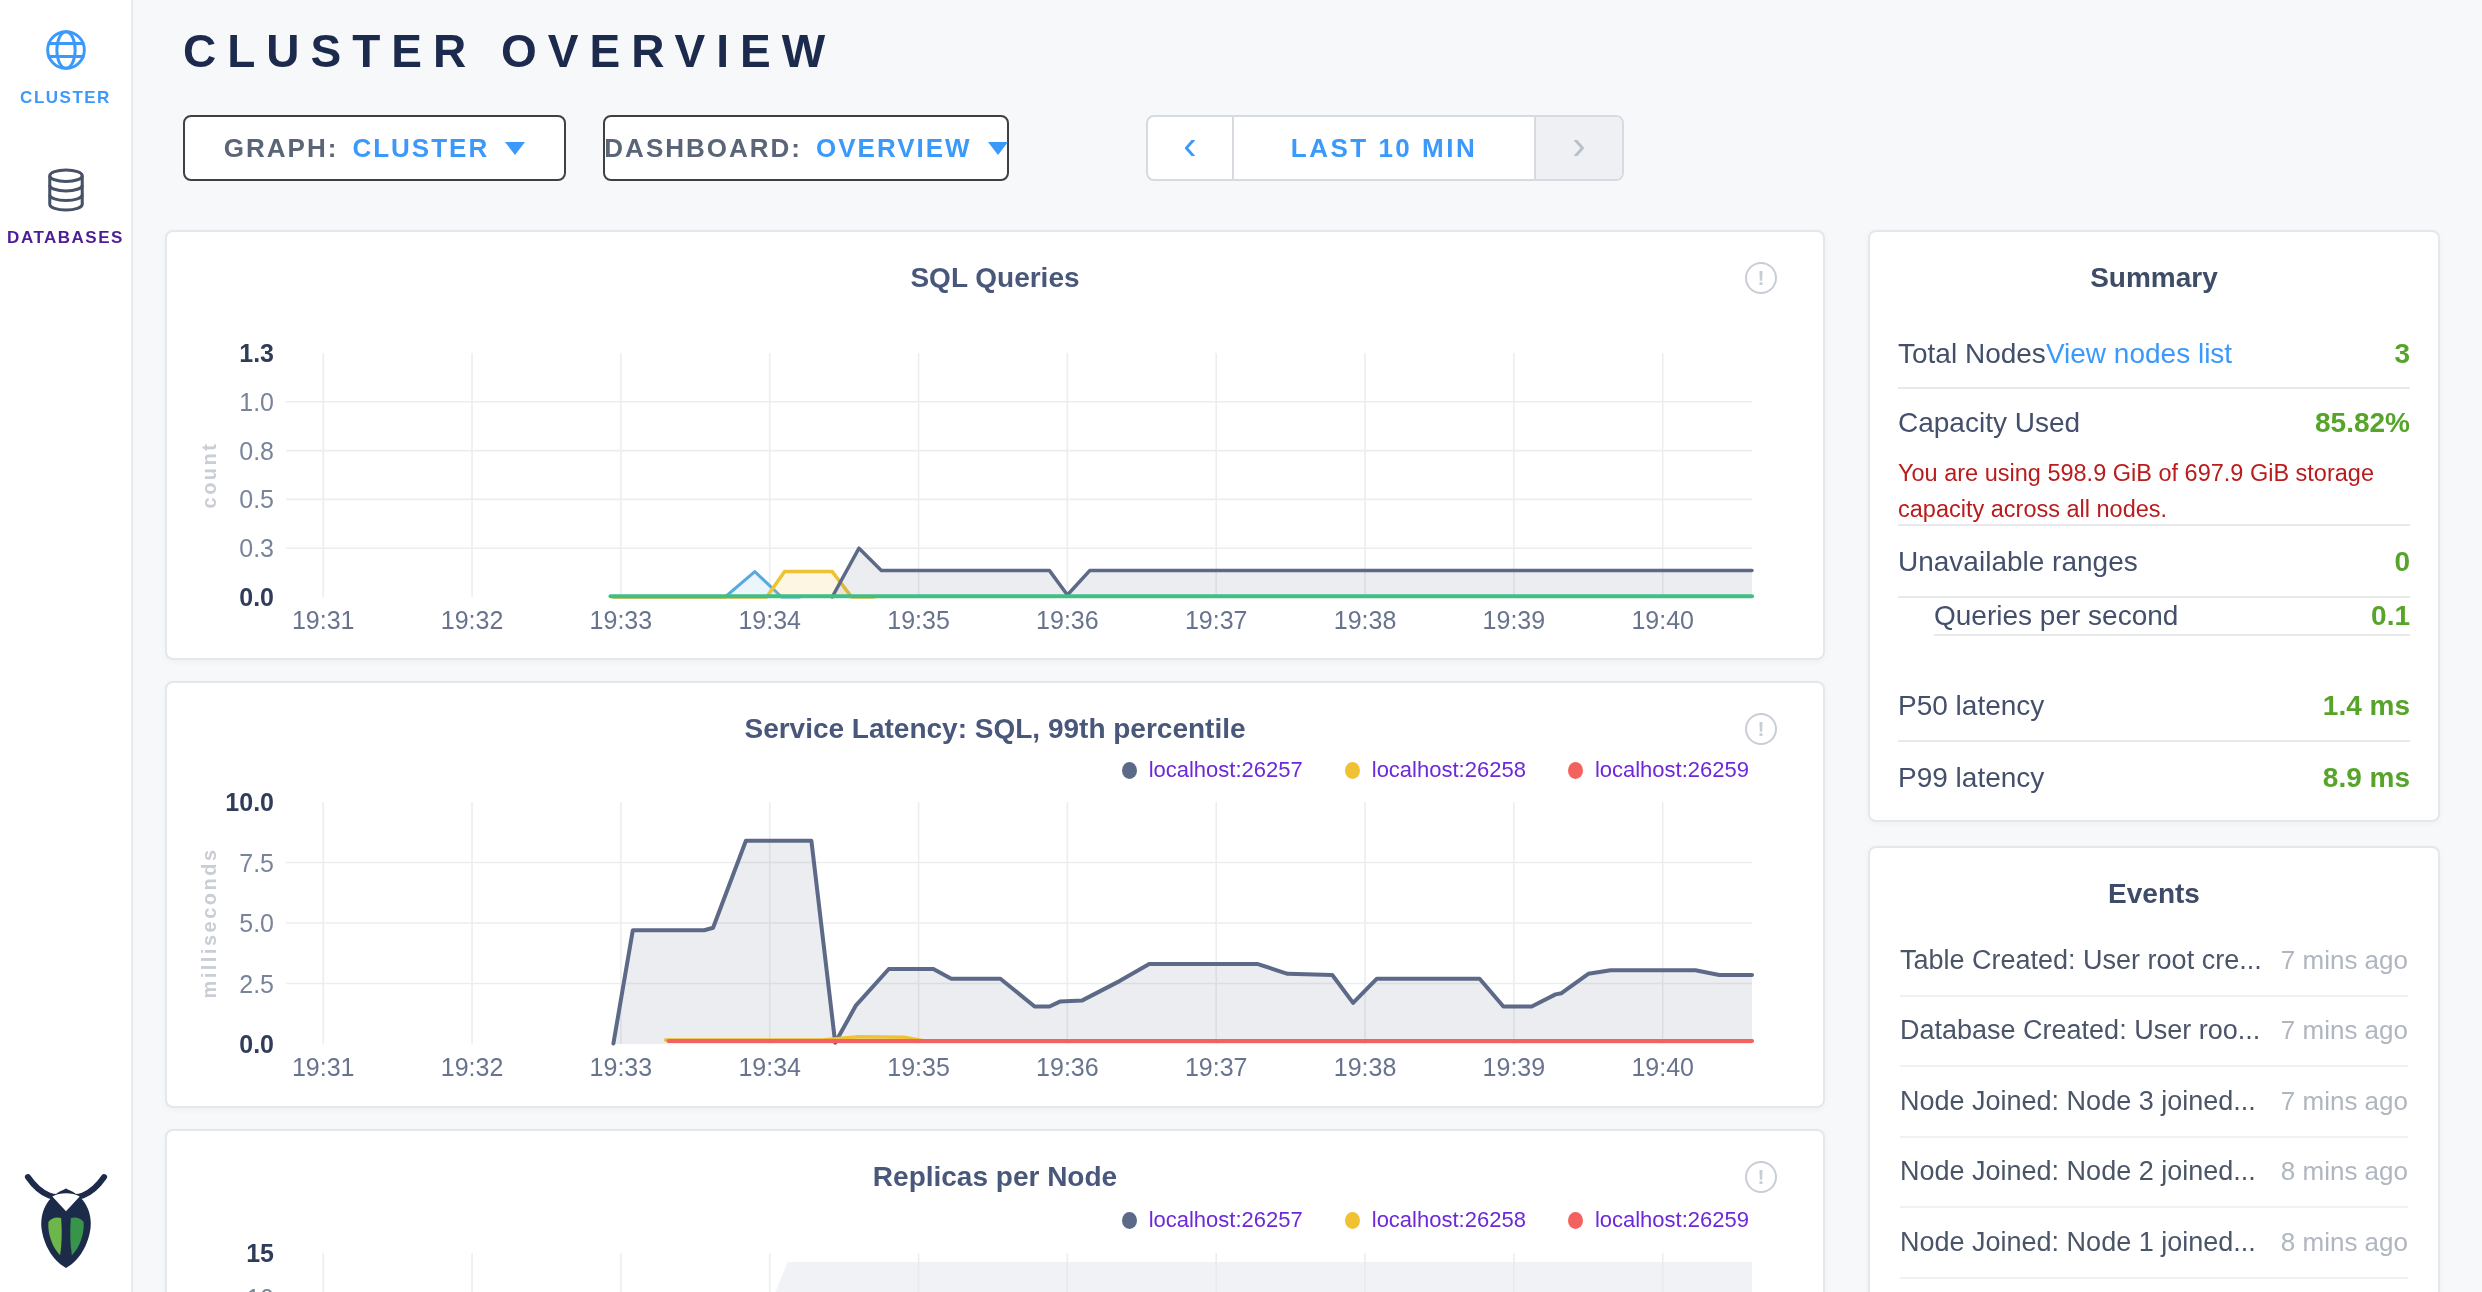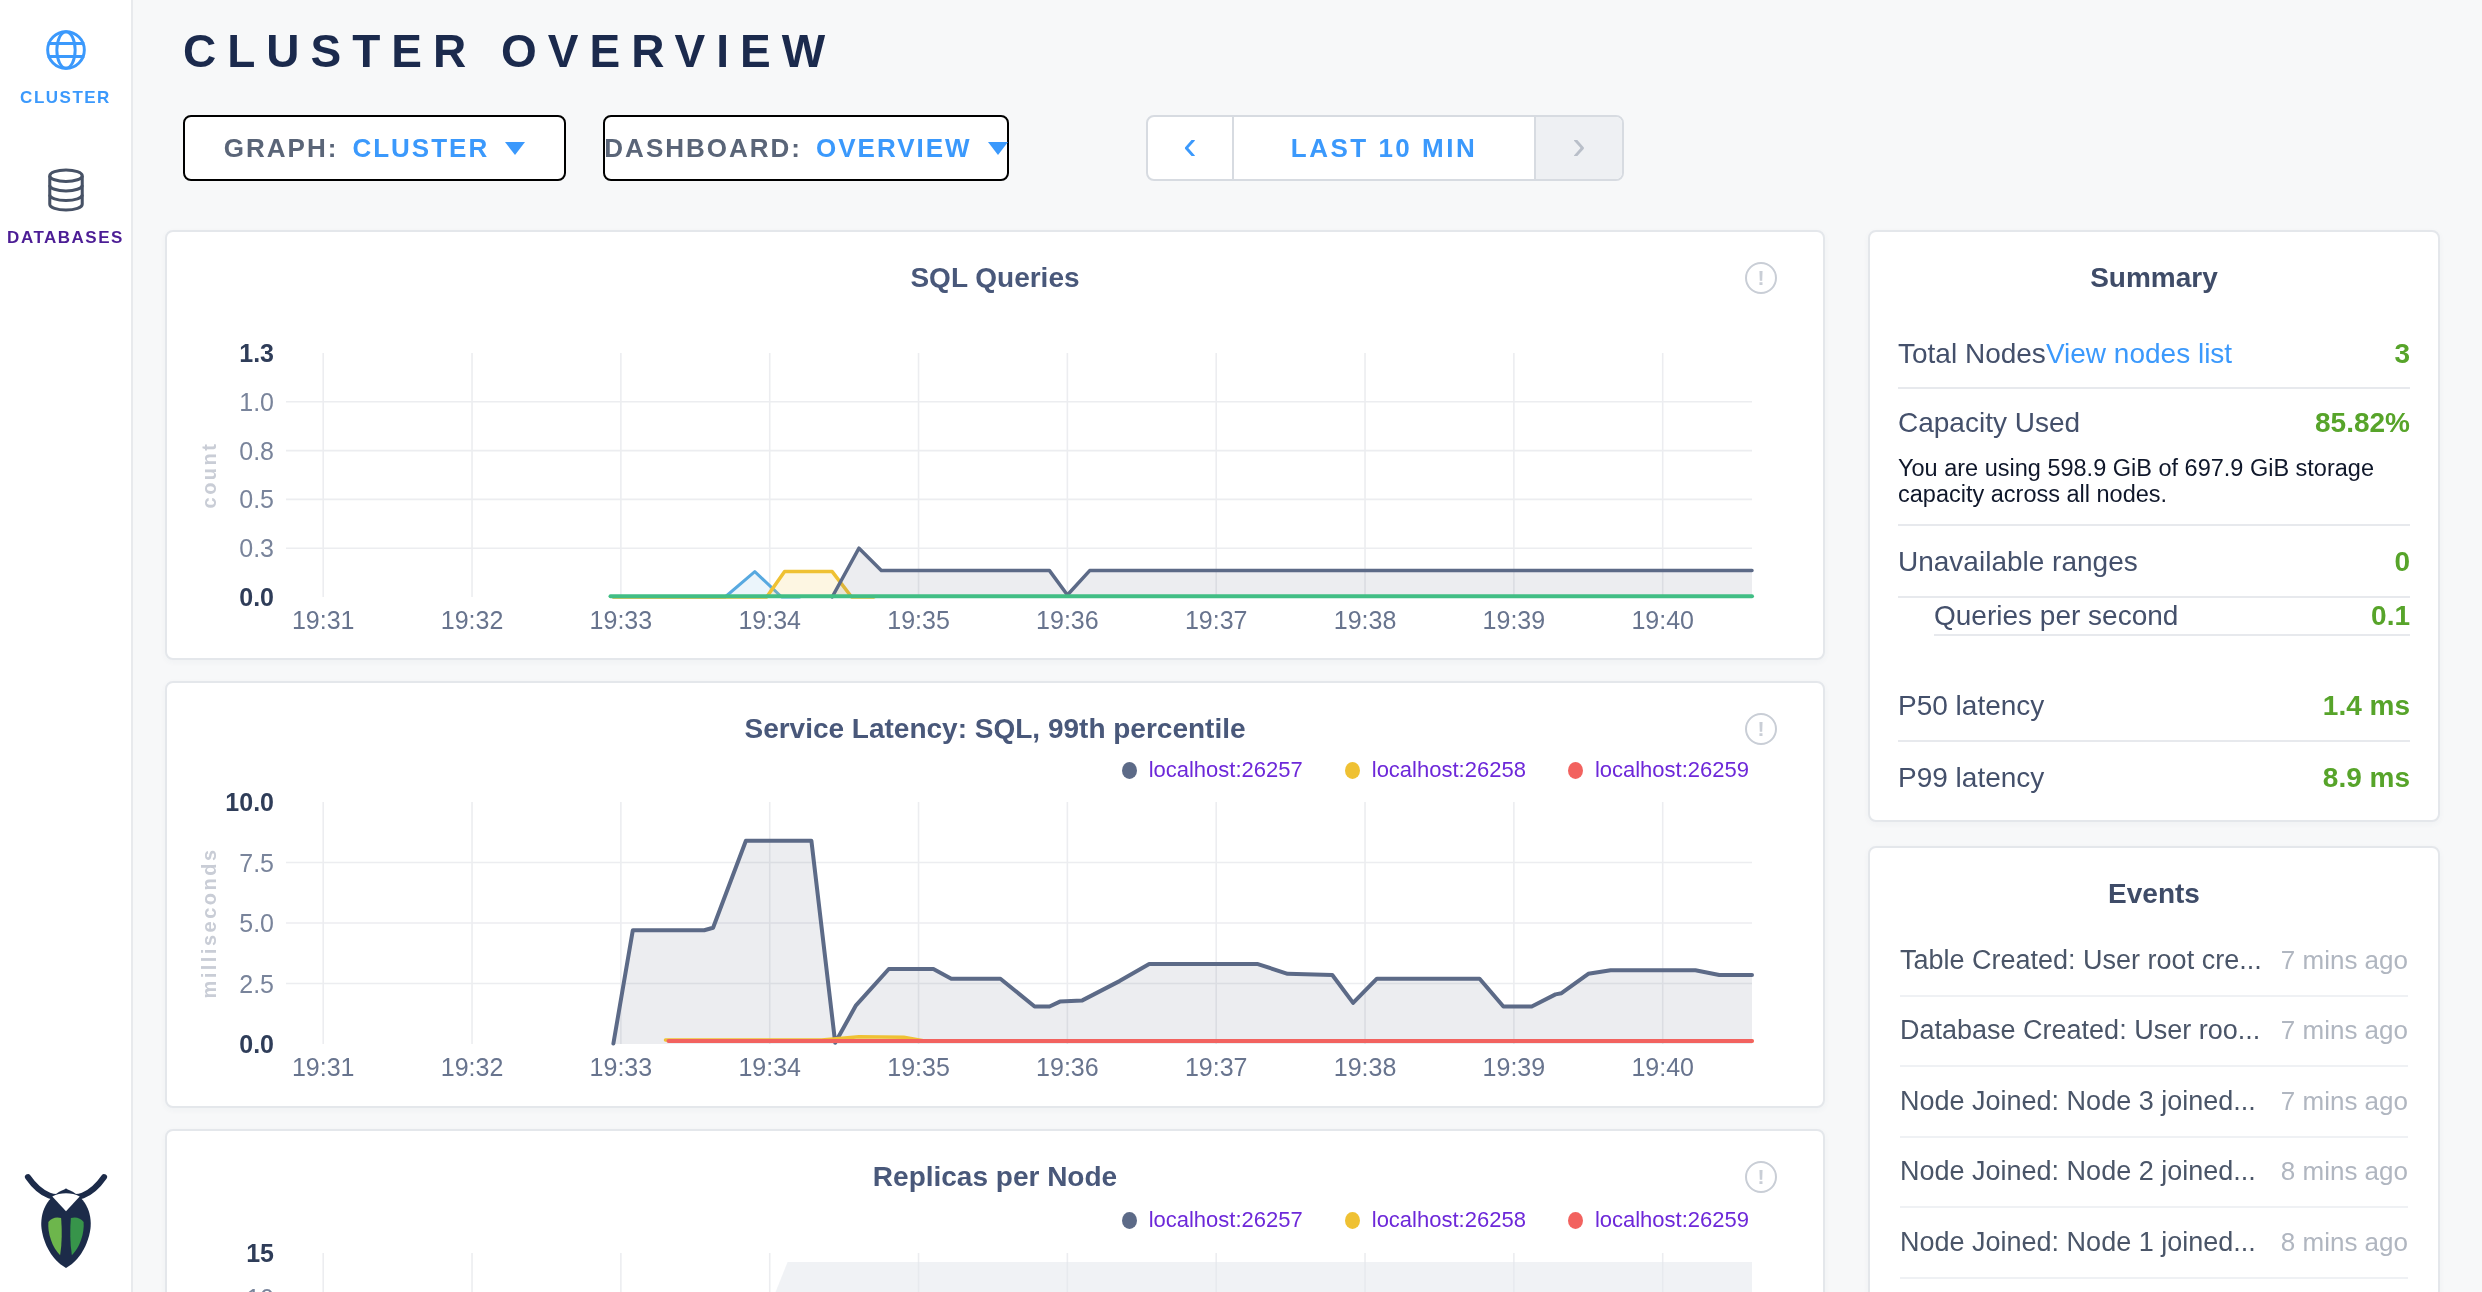--- a/index.html
+++ b/index.html
@@ -10,21 +10,21 @@
   .sidebar { position:absolute; left:0; top:0; width:133px; height:1292px; background:#fff; border-right:2px solid #E8EAED; z-index:5; }
   .nav-item { position:absolute; left:0; width:131px; text-align:center; cursor:pointer; }
   .nav-item .nav-label { display:block; margin-top:12px; font-size:17px; font-weight:700; letter-spacing:1.5px; }
   .nav-item.active .nav-label { color:#3B99FC; }
   .nav-item.inactive .nav-label { color:#4c1d95; }
   .nav-icon { display:inline-block; }
   .logo { position:absolute; left:22px; bottom:18px; width:88px; height:108px; }
 
   
   .page-title { position:absolute; left:183px; top:24px; font-size:46px; font-weight:700; letter-spacing:11px; color:#1B2A4D; }
-  .ctl { position:absolute; top:115px; height:66px; background:#fff; border:2px solid #000000; border-radius:8px; display:flex; align-items:center; cursor:pointer; }
+  .ctl { position:absolute; top:115px; height:66px; background:#fff; border:2px solid #404040; border-radius:8px; display:flex; align-items:center; cursor:pointer; }
   .ctl-graph { left:183px; width:383px; justify-content:center; }
   .ctl-dash  { left:603px; width:406px; justify-content:center; }
   .ctl-label { font-size:26px; font-weight:700; letter-spacing:2px; color:#5A6578; }
   .ctl-value { font-size:26px; font-weight:700; letter-spacing:2px; color:#3B99FC; margin-left:14px; }
   .caret { width:0; height:0; border-left:10px solid transparent; border-right:10px solid transparent; border-top:13px solid #3B99FC; margin-left:16px; }
   .timectl { position:absolute; left:1146px; top:115px; width:478px; height:66px; border:2px solid #D7DBE1; border-radius:8px; background:#fff; display:flex; overflow:hidden; }
   .timectl .seg { display:flex; align-items:center; justify-content:center; }
   .seg-prev { width:86px; border-right:2px solid #D7DBE1; cursor:pointer; }
   .seg-cur  { flex:1; font-size:26px; font-weight:700; letter-spacing:2.5px; color:#3B99FC; cursor:pointer; }
   .seg-next { width:88px; border-left:2px solid #D7DBE1; background:#EEF0F3; cursor:default; }
@@ -52,21 +52,21 @@
 
   
   .card-side { left:1868px; width:572px; }
   #summary-card { top:230px; height:592px; }
   #events-card { top:846px; height:600px; }
   .side-title { position:absolute; top:30px; left:0; width:100%; text-align:center; font-size:28px; font-weight:700; color:#3F4C68; }
   .srow { position:absolute; left:28px; right:28px; border-bottom:2px solid #E7E9ED; }
   .srow .lbl { position:absolute; left:0; font-size:28px; color:#44506B; }
   .srow .val { position:absolute; right:0; font-size:28px; font-weight:700; color:#57A42A; }
   .srow .lnk { font-size:28px; color:#3B99FC; cursor:pointer; }
-  .sub { position:absolute; left:0; top:66px; right:0; font-size:23.5px; line-height:26px; color:#0f172a; }
+  .sub { position:absolute; left:0; top:66px; right:0; font-size:23.5px; line-height:36px; color:#b91c1c; }
   #row-nodes { top:88px;  height:69px; }  #row-nodes .lbl, #row-nodes .val { top:18px; }
   #row-cap   { top:157px; height:137px; } #row-cap .lbl, #row-cap .val { top:18px; }
   #row-unav  { top:294px; height:72px; }  #row-unav .lbl, #row-unav .val { top:20px; }
   #row-qps   { top:348px; height:56px;margin-left:36px; }  #row-qps .lbl, #row-qps .val { top:20px; }
   #row-p50   { top:438px; height:72px; }  #row-p50 .lbl, #row-p50 .val { top:20px; }
   #row-p99   { top:510px; height:87px; border-bottom:none; } #row-p99 .lbl, #row-p99 .val { top:20px; }
   .events-list { position:absolute; left:30px; right:30px; top:78px; }
   .event-row { height:70.5px; border-bottom:2px solid #EFF1F4; display:flex; align-items:center; justify-content:space-between; }
   .event-text { font-size:27px; color:#4A5568; }
   .event-time { font-size:26px; color:#B0B6C0; }

